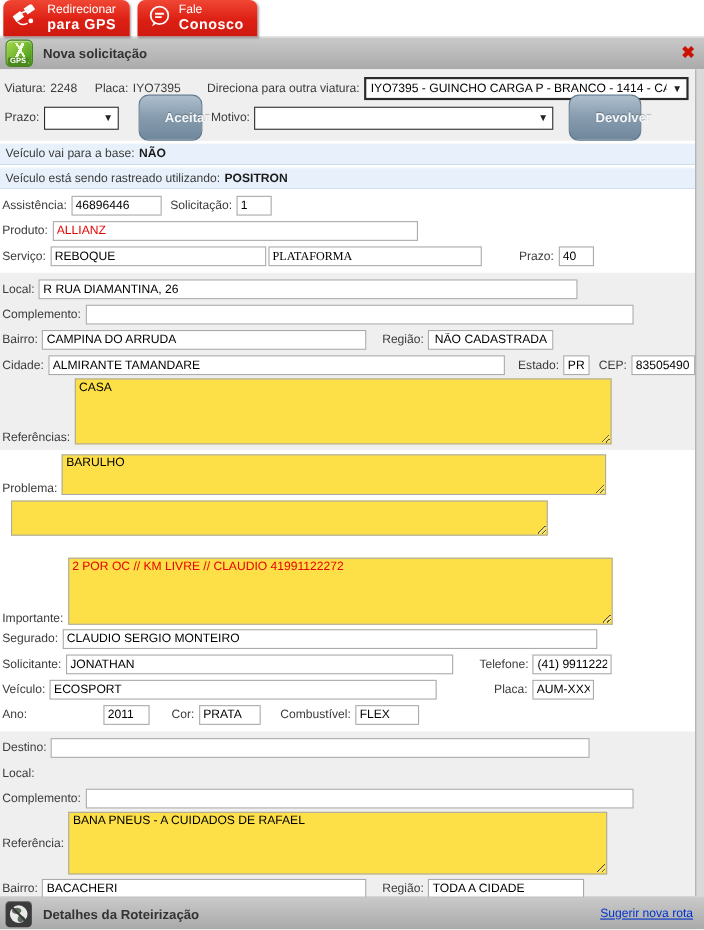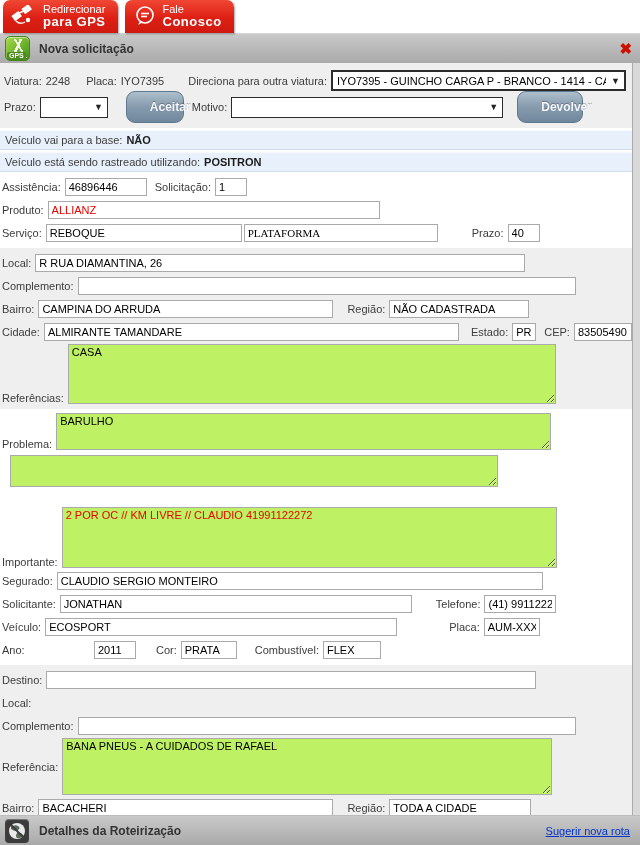--- a/index.html
+++ b/index.html
@@ -35,32 +35,32 @@
   .edge-strip { position:absolute; right:0; top:63px; width:8px; height:752px;
                 background:#d9d9d9; border-left:1px solid #ababab; }
 
   .sec-dispatch { background:#efefef; padding:6px 0 5px 2px; height:65px; }
   .row { display:flex; align-items:center; height:23px; padding-left:2px; white-space:nowrap; }
   .row.tall { height:auto; align-items:flex-end; padding-top:1px; padding-bottom:1px; }
   label { color:#3c3c3c; }
 
   input.fld { height:18px; border:1px solid #aaa; background:#fff; font-family:"Liberation Sans",sans-serif;
               font-size:11px; color:#000; padding:0 3px; }
-  textarea.fld { border:1px solid #aaa; background:#bef264; font-family:"Liberation Sans",sans-serif;
+  textarea.fld { border:1px solid #aaa; background:#fde047; font-family:"Liberation Sans",sans-serif;
                  font-size:11px; color:#000; padding:1px 3px; resize:both; }
   .red-val { color:#e50300 !important; }
 
   .sel { height:21px; border:1px solid #2b2b2b; background:#fff; display:inline-flex; align-items:center;
          padding:0 4px; color:#000; overflow:hidden; cursor:default; }
   .sel .sel-txt { flex:1; overflow:hidden; white-space:nowrap; }
   .sel .arr { flex:0 0 auto; font-size:9px; color:#222; margin-left:5px; }
   .arr::after { content:"▼"; }
   .sel-strong { border-width:2px; }
 
-  .btn { height:32px; border:1px solid #60788d; border-radius:9px; color:#f4f7fa; font-weight:bold;
+  .btn { height:42px; border:1px solid #60788d; border-radius:9px; color:#f4f7fa; font-weight:bold;
          font-size:12px; text-shadow:0 -1px 1px rgba(0,0,0,.3); cursor:pointer;
          background:linear-gradient(#aebfcd,#879cae 48%,#70879c); padding:0 23px;
          font-family:"Liberation Sans",sans-serif; }
 
   .bluebar { background:#e8f1fb; border-top:1px solid #f6fafd; border-bottom:1px solid #cfdeed;
              height:20px; display:flex; align-items:center; padding-left:5px; margin-top:2px; }
   .bluebar b { margin-left:4px; color:#1b1b1b; }
 
   .sec-white { background:#fff; padding:3px 0 4px 0; }
   .sec-gray  { background:#efefef; padding:3px 0 4px 0; }
@@ -193,21 +193,21 @@
         <input class="fld ml4" style="width: 490px;" value="R RUA DIAMANTINA, 26">
       </div>
       <div class="row">
         <label>Complemento:</label>
         <input class="fld ml4" style="width: 498px;" value="">
       </div>
       <div class="row">
         <label>Bairro:</label>
         <input class="fld ml4" style="width: 295px;" value="CAMPINA DO ARRUDA">
         <label class="ml14">Região:</label>
-        <input class="fld ml4" style="width: 140px;" value="NÃO CADASTRADA">
+        <input class="fld ml4" style="width: 114px; text-align: center;" value="NÃO CADASTRADA">
       </div>
       <div class="row">
         <label>Cidade:</label>
         <input class="fld ml4" style="width: 415px;" value="ALMIRANTE TAMANDARE">
         <label class="ml12">Estado:</label>
         <input class="fld ml4" style="width: 24px;" value="PR">
         <label class="ml8">CEP:</label>
         <input class="fld ml4" style="width: 58px;" value="83505490">
       </div>
       <div class="row tall">

